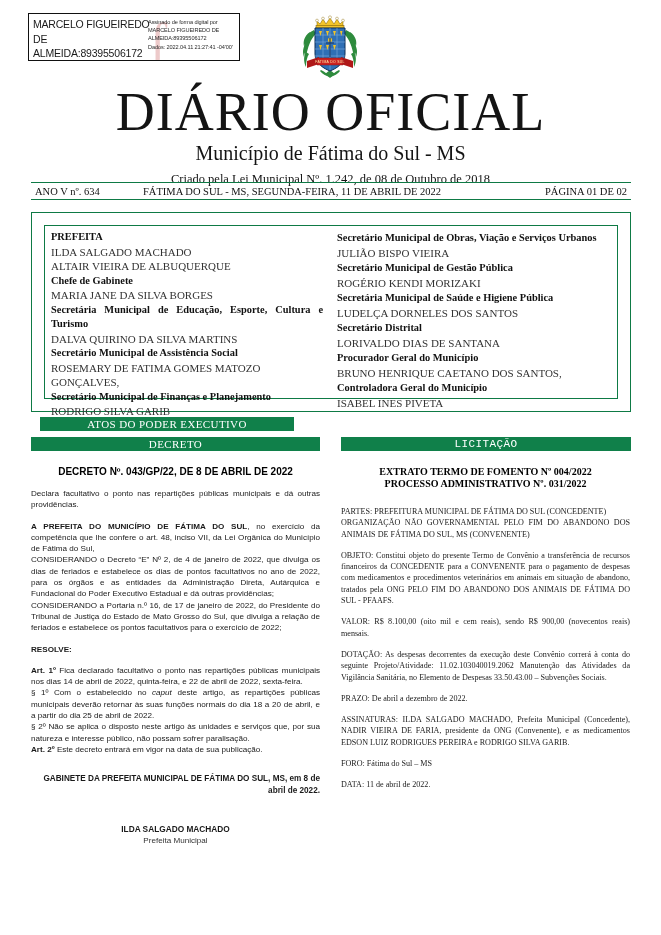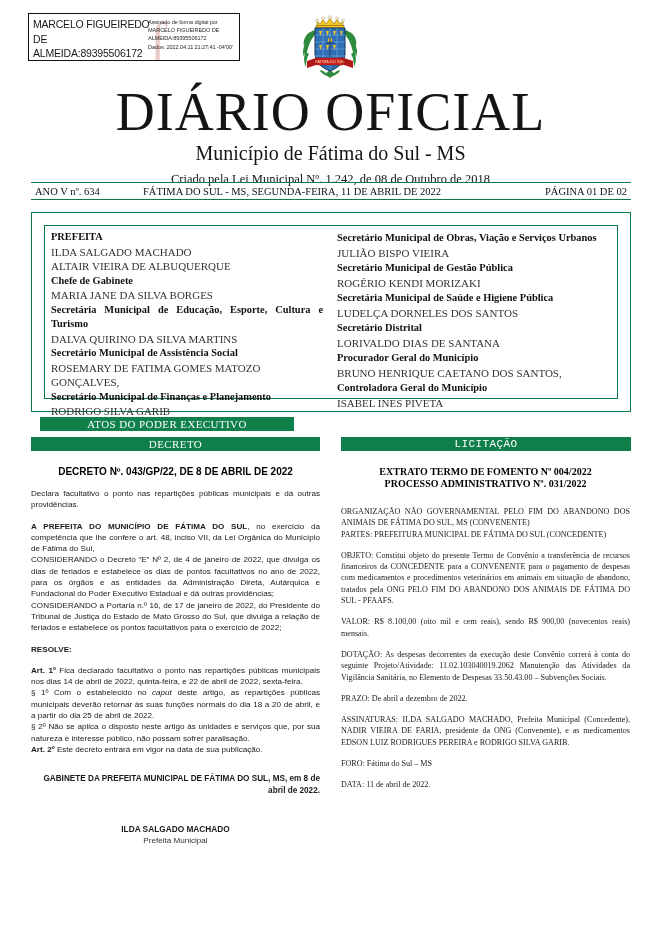--- a/index.html
+++ b/index.html
@@ -363,22 +363,22 @@
       <div class="sig-title">Prefeita Municipal</div>
     </div>
   </div>
 
   <div class="col right">
     <div class="sp-sm"></div>
     <div class="c-title">EXTRATO TERMO DE FOMENTO Nº 004/2022</div>
     <div class="c-title u">PROCESSO ADMINISTRATIVO Nº. 031/2022</div>
     <div class="sp"></div>
     <div class="sp-sm"></div>
+    <p class="p">PARTES: PREFEITURA MUNICIPAL DE FÁTIMA DO SUL (CONCEDENTE)</p>
     <p class="p">ORGANIZAÇÃO NÃO GOVERNAMENTAL PELO FIM DO ABANDONO DOS ANIMAIS DE FÁTIMA DO SUL, MS (CONVENENTE)</p>
-    <p class="p">PARTES: PREFEITURA MUNICIPAL DE FÁTIMA DO SUL (CONCEDENTE)</p>
     <div class="sp"></div>
     <p class="p">OBJETO: Constitui objeto do presente Termo de Convênio a transferência de recursos financeiros da CONCEDENTE para a CONVENENTE para o pagamento de despesas com medicamentos e procedimentos veterinários em animais em situação de abandono, tratados pela ONG PELO FIM DO ABANDONO DOS ANIMAIS DE FÁTIMA DO SUL - PFAAFS.</p>
     <div class="sp"></div>
     <p class="p">VALOR: R$ 8.100,00 (oito mil e cem reais), sendo R$ 900,00 (novecentos reais) mensais.</p>
     <div class="sp"></div>
     <p class="p">DOTAÇÃO: As despesas decorrentes da execução deste Convênio correrá à conta do seguinte Projeto/Atividade: 11.02.103040019.2062 Manutenção das Atividades da Vigilância Sanitária, no Elemento de Despesas 33.50.43.00 – Subvenções Sociais.</p>
     <div class="sp"></div>
     <p class="p">PRAZO: De abril a dezembro de 2022.</p>
     <div class="sp"></div>
     <p class="p">ASSINATURAS: ILDA SALGADO MACHADO, Prefeita Municipal (Concedente), NADIR VIEIRA DE FARIA, presidente da ONG (Convenente), e as medicamentos EDSON LUIZ RODRIGUES PEREIRA e RODRIGO SILVA GARIB.</p>

